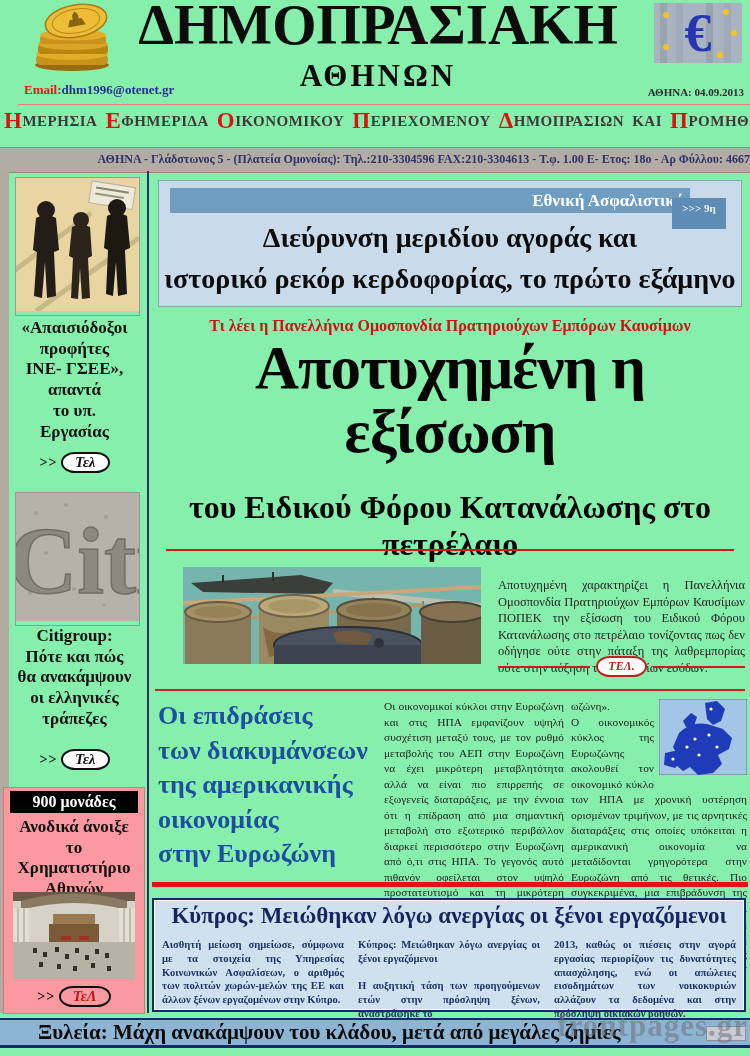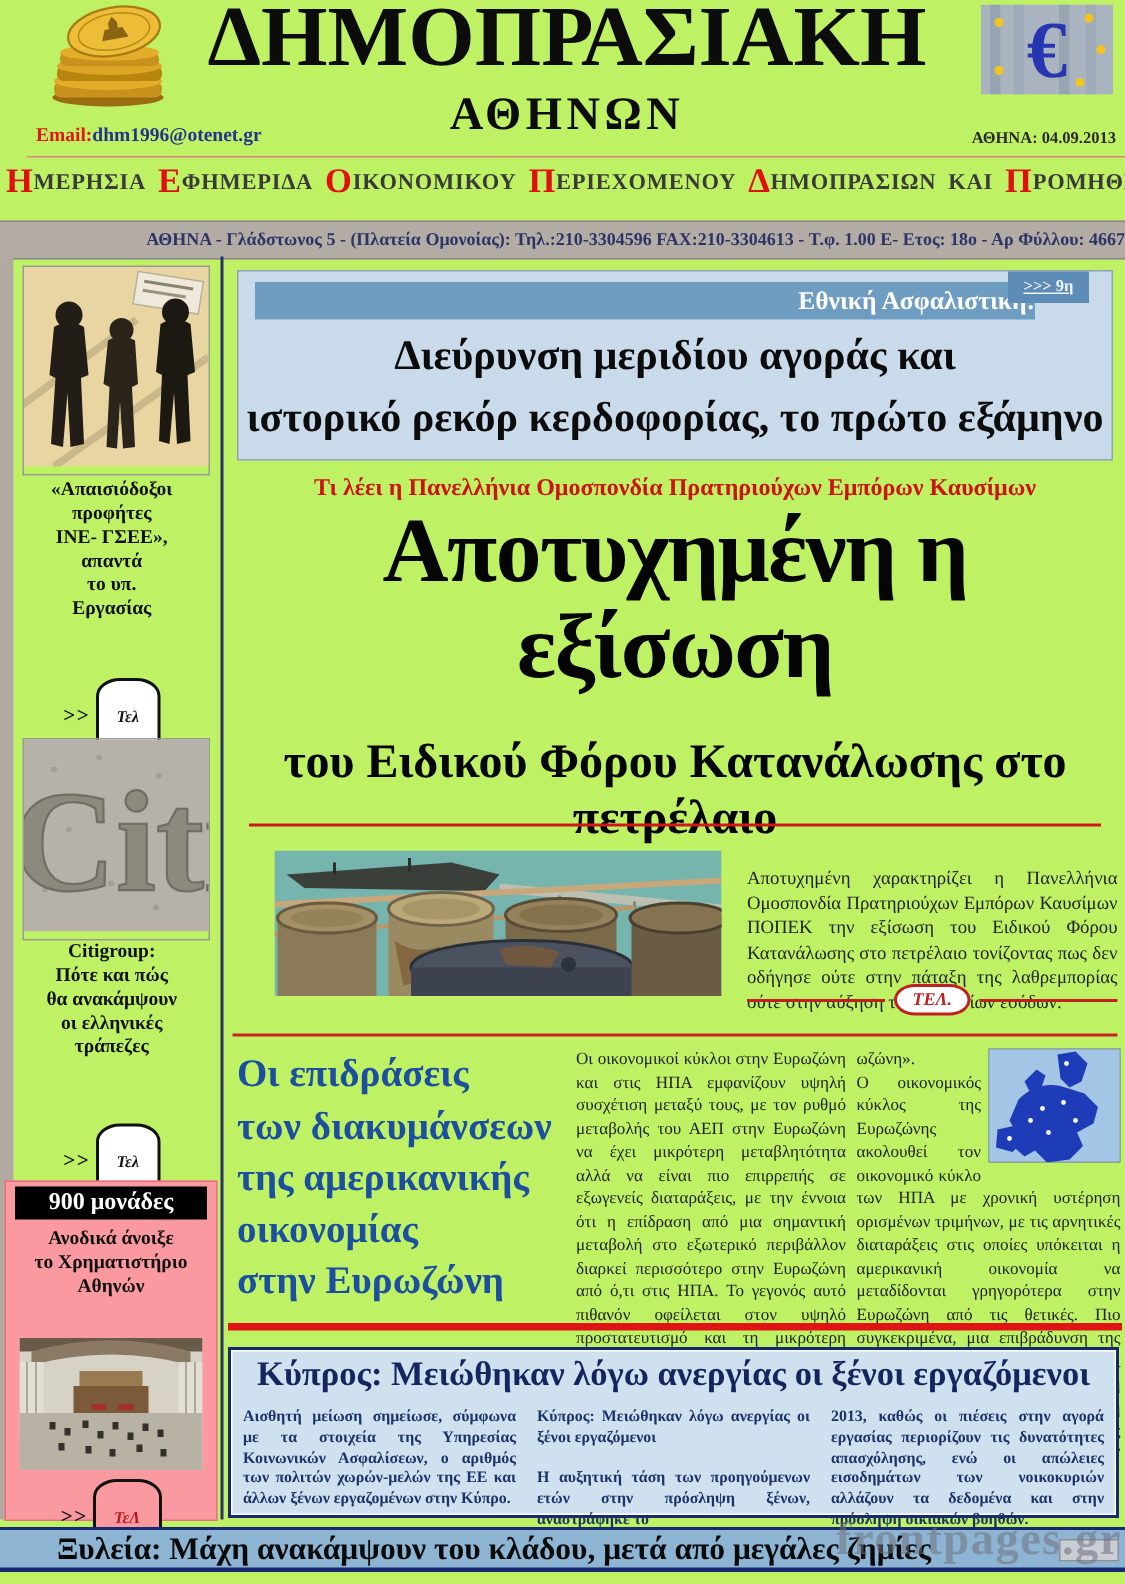--- a/index.html
+++ b/index.html
@@ -1,17 +1,17 @@
 <!DOCTYPE html>
 <html><head>
 <meta charset="utf-8">
 <style>
   html,body { margin:0; padding:0; background:#ffffff; }
   .page {
-    position:relative; width:750px; height:1056px; background:#bef264;
+    position:relative; width:750px; height:1056px; background:#86efac;
     font-family:"Liberation Serif","DejaVu Serif",serif; overflow:hidden;
     -webkit-font-smoothing:antialiased;
   }
   .abs { position:absolute; }
   .sans { font-family:Liberation Serif, serif; }
   .preline { white-space:pre-line; }
   .center { text-align:center; }
   .just { text-align:justify; }
 
   
@@ -29,39 +29,39 @@
   .slogan .sw { margin:0 4px; white-space:nowrap; }
   .slogan .cap { color:#e01010; font-size:23px; vertical-align:-2px; }
   .info-bar { left:0; top:147px; width:750px; height:24px; background:#b2aca4;
     border-top:1px solid #8d877f; border-bottom:1px solid #8d877f;
     text-align:right; font-size:12px; font-weight:bold; color:#2e3468; line-height:23px; }
 
   
   .left-strip { left:0; top:171px; width:9px; height:842px; background:#b2aaa0; }
   .sidebar-sep { left:147px; top:171px; width:2px; height:842px; background:#2a3268; }
   .sb-img { border:1px solid #999; }
-  .sb-title { font-size:13px; font-weight:bold; color:#111; line-height:1.22; }
+  .sb-title { font-size:17px; font-weight:bold; color:#111; line-height:1.22; }
   .more-row { font-size:14px; }
   .more-arrows { font-weight:bold; color:#111; letter-spacing:1px; }
   .tel-pill { display:inline-block; border:2px solid #111; border-radius:16px / 12px;
-    padding:16px 12px; font-style:italic; font-weight:bold; font-size:11px; line-height:17px;
+    padding:0 12px; font-style:italic; font-weight:bold; font-size:15px; line-height:17px;
     background:#fff; color:#111; }
   .pink-box { left:3px; top:787px; width:142px; height:227px; background:#fa99a0;
     border:1px solid #e0737c; box-sizing:border-box; }
   .black-bar { left:10px; top:791px; width:128px; height:22px; background:#000;
     color:#fff; text-align:center; font-weight:bold; font-size:16px; line-height:22px; }
   .tel-pill.pink { background:#fa99a0; color:#c01818; border-color:#111; }
 
   
   .ethniki-box { left:158px; top:180px; width:584px; height:127px; background:#c9dbeb;
     border:1px solid #8fa3b5; box-sizing:border-box; }
   .ethniki-bar { left:170px; top:188px; width:520px; height:25px; background:#6f9dc2;
     color:#fff; text-align:right; font-weight:bold; font-size:17px; line-height:25px; }
-  .ethniki-tab { left:672px; top:181px; width:54px; height:21px; background:#5d8cb6;
-    color:#f0f4fa; text-align:center; font-weight:bold; font-size:11px; line-height:21px;text-decoration:underline; }
+  .ethniki-tab { left:672px; top:198px; width:54px; height:31px; background:#5d8cb6;
+    color:#f0f4fa; text-align:center; font-weight:bold; font-size:11px; line-height:21px; }
   .ethniki-headline { left:162px; top:218px; width:576px; text-align:center;
     font-size:28px; font-weight:bold; color:#0c0c0c; line-height:1.45; }
 
   
   .lead-kicker { left:158px; top:317px; width:584px; text-align:center;
     color:#cc1414; font-weight:bold; font-size:16px; }
   .lead-headline { left:148px; top:336px; width:604px; text-align:center;
     font-size:61px; font-weight:bold; color:#050505; line-height:1.05; letter-spacing:-1px; }
   .lead-subheadline { left:152px; top:489px; width:596px; text-align:center;
     font-size:32px; font-weight:bold; color:#050505; }

